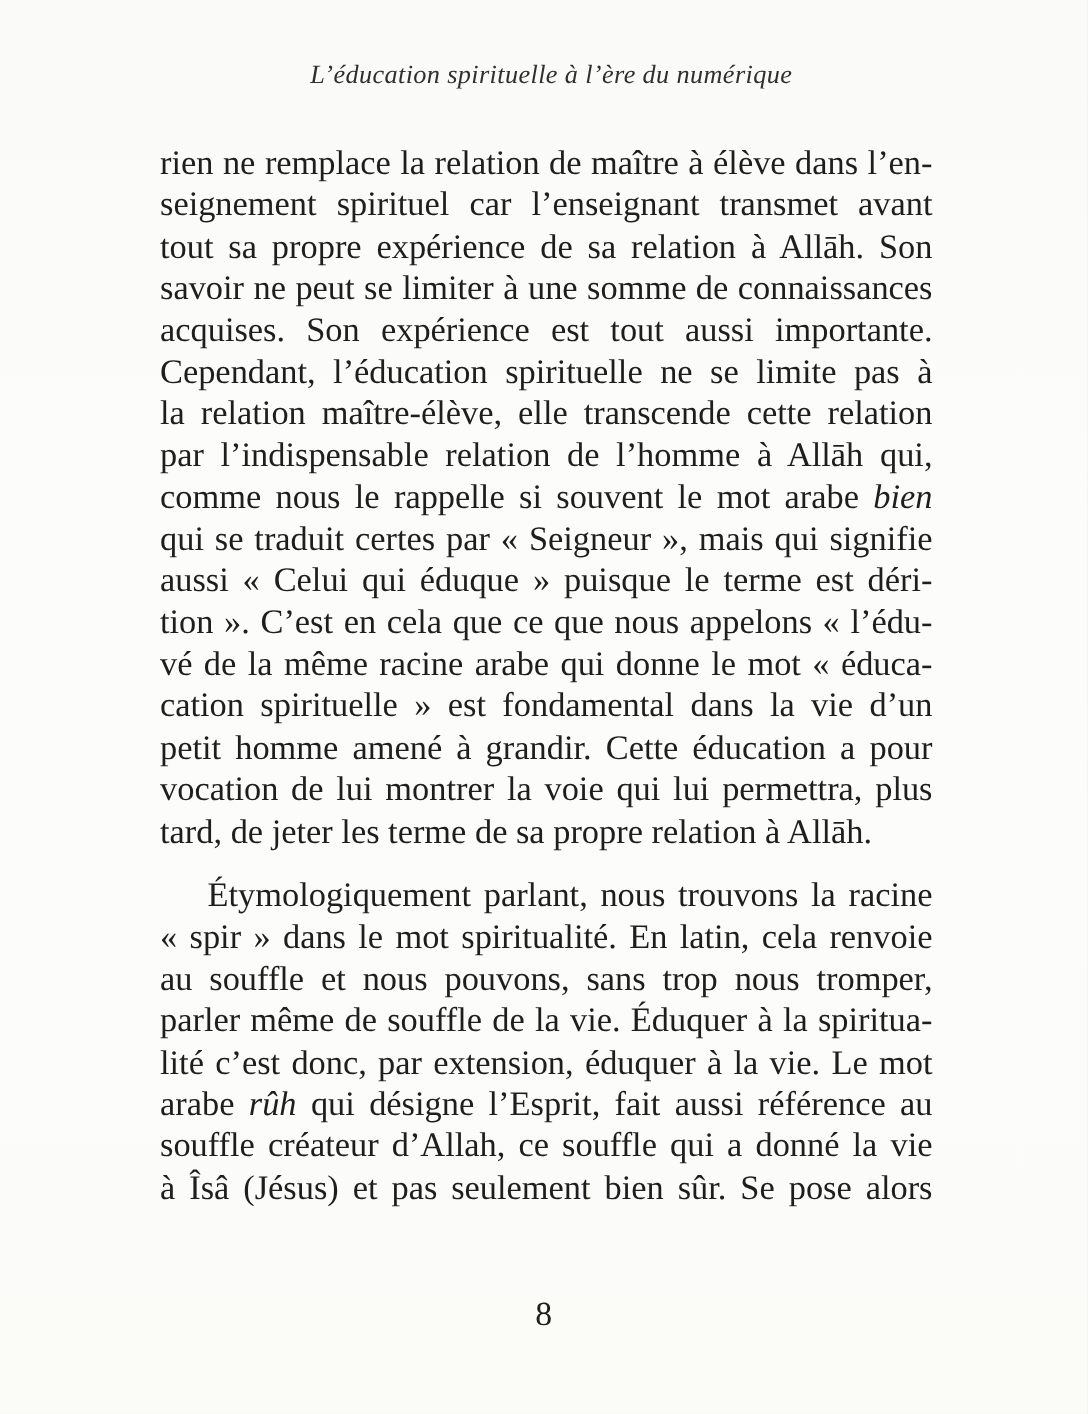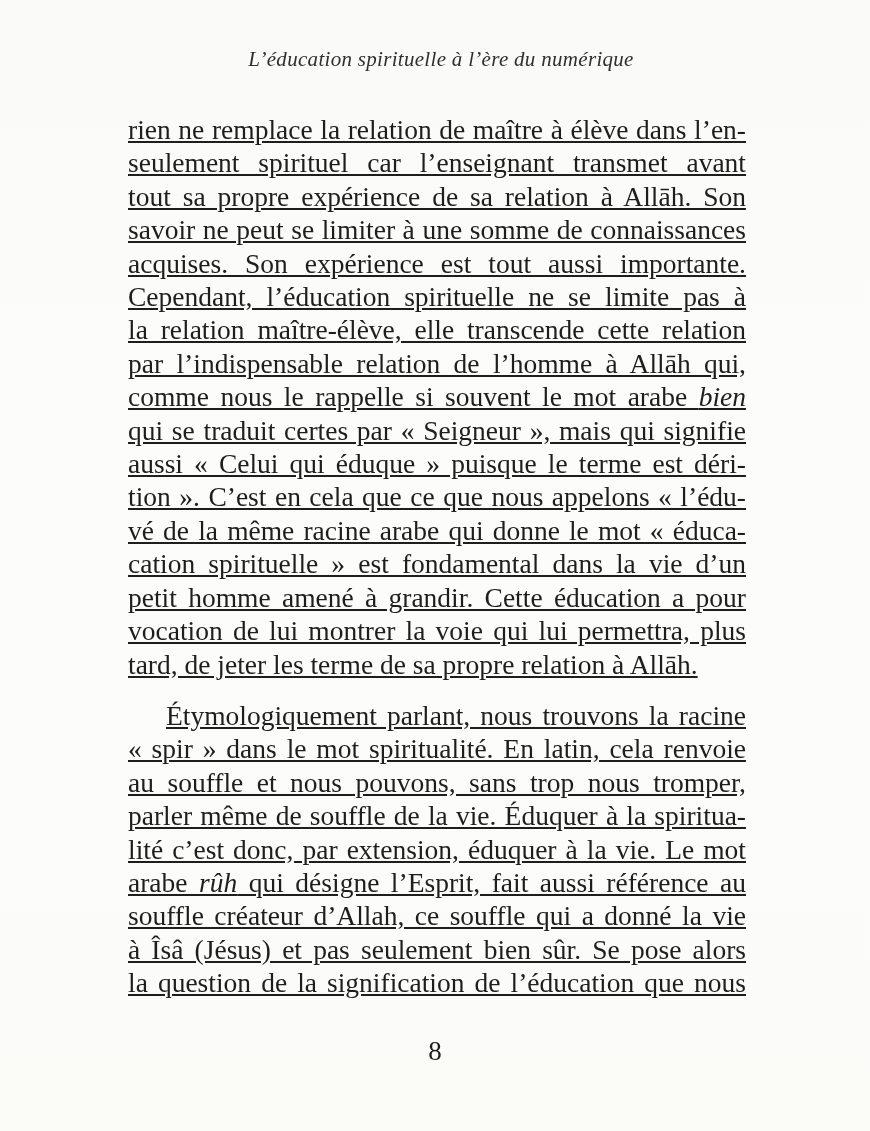--- a/index.html
+++ b/index.html
@@ -30,21 +30,20 @@
     letter-spacing: 0.3px;
     color: #2f2f2f;
   }
   .text-block {
     position: absolute;
     left: 128px;
     top: 113px;
     width: 618px;
     font-size: 27.5px;
     line-height: 33.4px;
-    text-decoration: underline;
   }
   .paragraph { margin: 0; }
   .text-line {
     text-align: justify;
     text-align-last: justify;
   }
   .text-line.flush {
     text-align-last: left;
   }
   .text-line.indent {
@@ -64,21 +63,21 @@
 </style>
 </head>
 <body>
 
 <div class="book-page">
   <div class="running-header">L’éducation spirituelle à l’ère du numérique</div>
 
   <div class="text-block">
       <div class="paragraph">
         <div class="text-line"><span>rien ne remplace la relation de maître à élève dans l’en-</span></div>
-        <div class="text-line"><span>seulement spirituel car l’enseignant transmet avant</span></div>
+        <div class="text-line"><span>seignement spirituel car l’enseignant transmet avant</span></div>
         <div class="text-line"><span>tout sa propre expérience de sa relation à Allāh. Son</span></div>
         <div class="text-line"><span>savoir ne peut se limiter à une somme de connaissances</span></div>
         <div class="text-line"><span>acquises. Son expérience est tout aussi importante.</span></div>
         <div class="text-line"><span>Cependant, l’éducation spirituelle ne se limite pas à</span></div>
         <div class="text-line"><span>la relation maître-élève, elle transcende cette relation</span></div>
         <div class="text-line"><span>par l’indispensable relation de l’homme à Allāh qui,</span></div>
         <div class="text-line"><span>comme nous le rappelle si souvent le mot arabe </span><span class="italic">bien</span></div>
         <div class="text-line"><span>qui se traduit certes par « Seigneur », mais qui signifie</span></div>
         <div class="text-line"><span>aussi « Celui qui éduque » puisque le terme est déri-</span></div>
         <div class="text-line"><span>tion ». C’est en cela que ce que nous appelons « l’édu-</span></div>
@@ -90,18 +89,17 @@
       </div>
       <div class="paragraph">
         <div class="text-line indent"><span>Étymologiquement parlant, nous trouvons la racine</span></div>
         <div class="text-line"><span>« spir » dans le mot spiritualité. En latin, cela renvoie</span></div>
         <div class="text-line"><span>au souffle et nous pouvons, sans trop nous tromper,</span></div>
         <div class="text-line"><span>parler même de souffle de la vie. Éduquer à la spiritua-</span></div>
         <div class="text-line"><span>lité c’est donc, par extension, éduquer à la vie. Le mot</span></div>
         <div class="text-line"><span>arabe </span><span class="italic">rûh</span><span> qui désigne l’Esprit, fait aussi référence au</span></div>
         <div class="text-line"><span>souffle créateur d’Allah, ce souffle qui a donné la vie</span></div>
         <div class="text-line"><span>à Îsâ (Jésus) et pas seulement bien sûr. Se pose alors</span></div>
-        <div class="text-line"><span>la question de la signification de l’éducation que nous</span></div>
       </div>
     </div>
 
   <div class="page-number">8</div>
 </div>
 
 </body></html>

